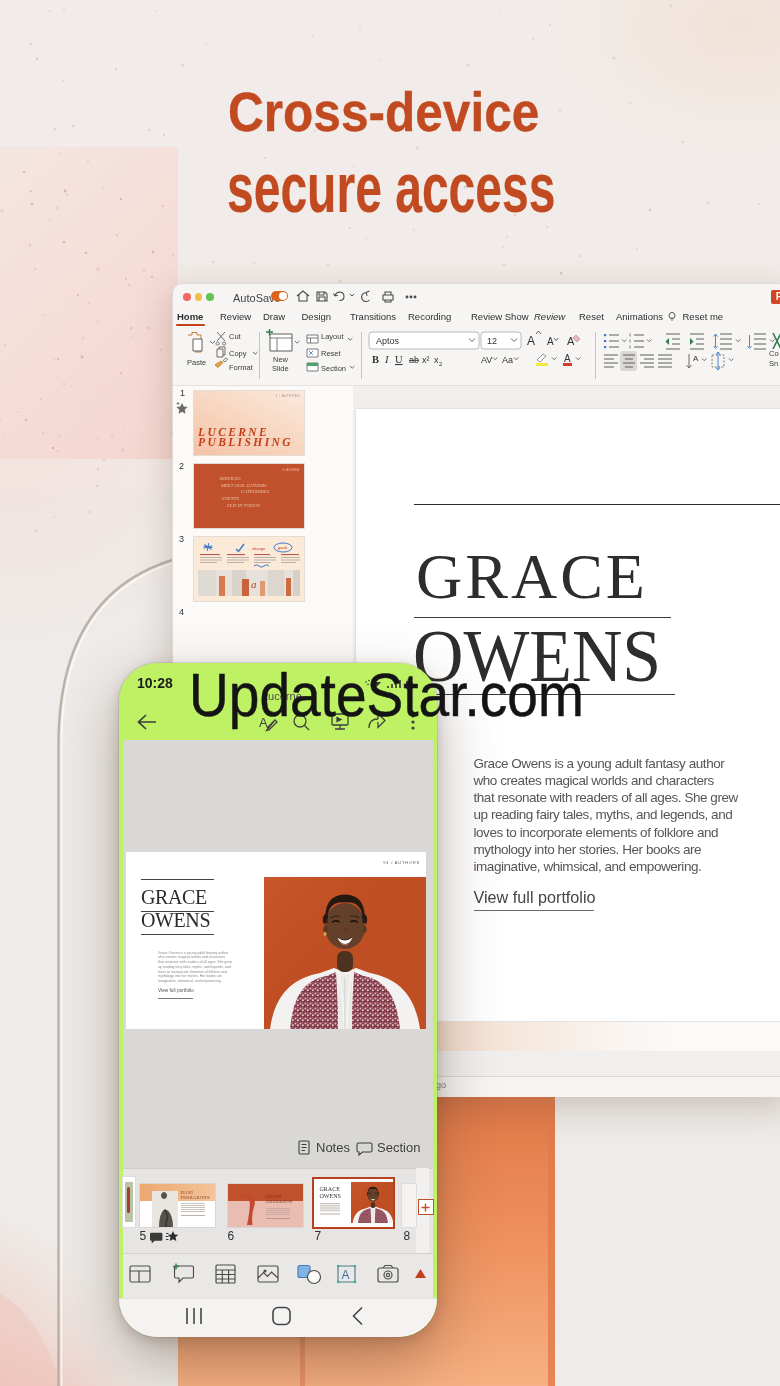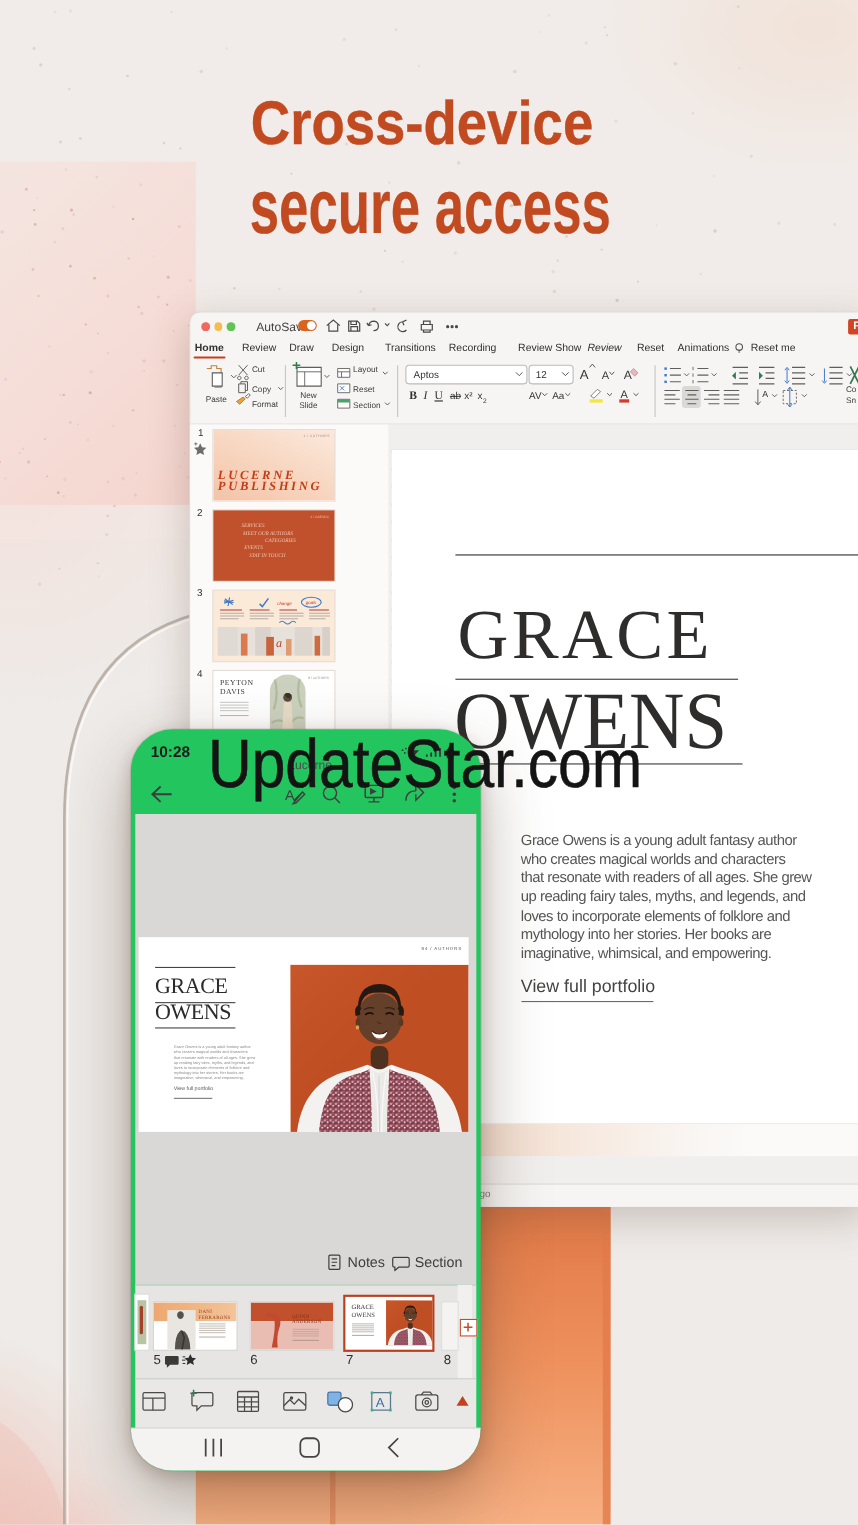--- a/index.html
+++ b/index.html
@@ -524,39 +524,20 @@
       <rect x="44" width="7" height="17" y="9" fill="#c8643c"></rect>
       <text x="53" y="18" font-size="11" fill="#b8432a" font-family="Liberation Serif" font-style="italic">a</text>
       <rect x="62" width="5" height="15" y="11" fill="#e09a6f"></rect>
       <rect x="70" width="16" height="26" fill="#dcd6cf"></rect>
       <rect x="88" width="5" height="18" y="8" fill="#cf6b40"></rect>
       <rect x="95" width="7" height="26" fill="#d6d0c8"></rect>
     </g>
   </svg>
 </div>
 <div class="abs" style="left:6px;top:323px;font-size:9px;color:#333;">4</div>
-<div class="abs" style="left:21px;top:326px;width:110px;height:64px;background:#fff;box-shadow:0 0 0 1px #e4ddd6;overflow:hidden;">
-  <div class="abs" style="right:5px;top:4px;font-size:3px;color:#999;">8 / AUTHORS</div>
-  <div class="abs nw" style="left:6px;top:7px;font-family:'Liberation Serif',serif;font-size:7px;line-height:8px;color:#3a3a3a;letter-spacing:.5px;">PEYTON<br>DAVIS</div>
-  <div class="abs" style="left:6px;top:28px;width:26px;height:1px;background:#ccc;box-shadow:0 2.5px 0 #ccc,0 5px 0 #ccc,0 7.5px 0 #ccc, 0 12px 0 #bbb;"></div>
-  <svg class="abs" style="left:51px;top:3px" width="33" height="61" viewBox="0 0 33 61">
-    <defs>
-          <clipPath id="arch4">
-            <path d="M0 16.5 A16.5 16.5 0 0 1 33 16.5 V61 H0 Z"></path>
-          </clipPath>
-        </defs>
-    <g clip-path="url(#arch4)">
-      <rect width="33" height="61" fill="#ccd1bf"></rect>
-      <path d="M4 2 q5 14 0 30 M29 0 q-6 14 0 30 M2 44 q8 -5 14 2 M31 40 q-8 -3 -12 6" stroke="#a8b894" stroke-width="2" fill="none" opacity=".8"></path>
-      <path d="M13 26 q4 -3 7 0 l2 35 h-11 z" fill="#e7dcc8"></path>
-      <circle cx="16.5" cy="21" r="4" fill="#5d4a3b"></circle>
-      <path d="M14 18 a4.5 4.5 0 0 1 6 1 l-1.5 3 a5 5 0 0 1 -4.5 -4" fill="#3c2f26"></path>
-    </g>
-  </svg>
-</div>
 
   <div class="abs" style="left:183px;top:125px;width:435px;height:612px;background:#fff;box-shadow:0 0 2px rgba(0,0,0,.15);">
     <div class="abs" style="left:58px;top:94.5px;width:377px;height:1.6px;background:#2e2d2c;"></div>
     <div class="abs nw" style="left:60px;top:131px;font-family:'Liberation Serif',serif;font-size:64px;letter-spacing:3px;color:#2e2d2c;">GRACE</div>
     <div class="abs" style="left:58px;top:208px;width:257px;height:1.4px;background:#3a3938;"></div>
     <div class="abs nw" style="left:56.5px;top:204.5px;font-family:'Liberation Serif',serif;font-size:74px;transform:scaleX(.943);transform-origin:0 0;color:#2e2d2c;">OWENS</div>
     <div class="abs" style="left:58px;top:285px;width:261px;height:1.4px;background:#3a3938;"></div>
     <div class="abs nw" style="left:117.5px;top:345.5px;font-size:13.5px;letter-spacing:-0.45px;line-height:17.3px;color:#575655;">
       Grace Owens is a young adult fantasy author<br>
       who creates magical worlds and characters<br>
@@ -610,21 +591,21 @@
   <path d="M73.5 60 q7.5 6 15 0" stroke="#3d2013" stroke-width="1" fill="none"></path>
   <path d="M76 65.5 q5 3.5 10 0 q-2.3 3 -5 3 q-2.7 0 -5 -3 z" fill="#b46a5e"></path>
 </symbol>
 <linearGradient id="wshade" x1="0" y1="0" x2="1" y2="1">
   <stop offset="0" stop-color="#c8582c"></stop>
         <stop offset=".6" stop-color="#bd4c22" stop-opacity="0"></stop>
 </linearGradient>
 </defs>
   </svg>
 
-<div class="abs" id="phone" style="left:119px;top:663px;width:318px;height:674px;background:#22c55e;border-radius:38px;box-shadow:0 0 0 1px rgba(120,110,100,.18), 0 25px 60px rgba(80,55,40,.38), 0 4px 14px rgba(80,55,40,.22);overflow:hidden;">
+<div class="abs" id="phone" style="left:119px;top:663px;width:318px;height:674px;background:#bef264;border-radius:38px;box-shadow:0 0 0 1px rgba(120,110,100,.18), 0 25px 60px rgba(80,55,40,.38), 0 4px 14px rgba(80,55,40,.22);overflow:hidden;">
   <div class="abs" style="left:18px;top:12px;font-size:14px;font-weight:bold;color:#1c1c1c;">10:28</div>
   <svg class="abs" style="left:245px;top:14px" width="56" height="14" viewBox="0 0 56 14" fill="none" stroke="#333" stroke-width="1.1">
     <g fill="#333" stroke="none">
         <circle cx="2" cy="5" r="0.8"></circle>
         <circle cx="5" cy="3.5" r="0.8"></circle>
         <circle cx="4" cy="7.5" r="0.8"></circle>
       </g>
     <path d="M8 10 l4.5 -5 l4.5 5" stroke="none" fill="#333" transform="rotate(180 12.5 7.5)"></path>
     <path d="M24 11 v-2 M28 11 v-4 M32 11 v-6 M36 11 v-8" stroke="#333" stroke-width="1.6"></path>
     <rect x="42" y="3.5" width="6.5" height="9" rx="1.5" fill="#333" stroke="none"></rect>

